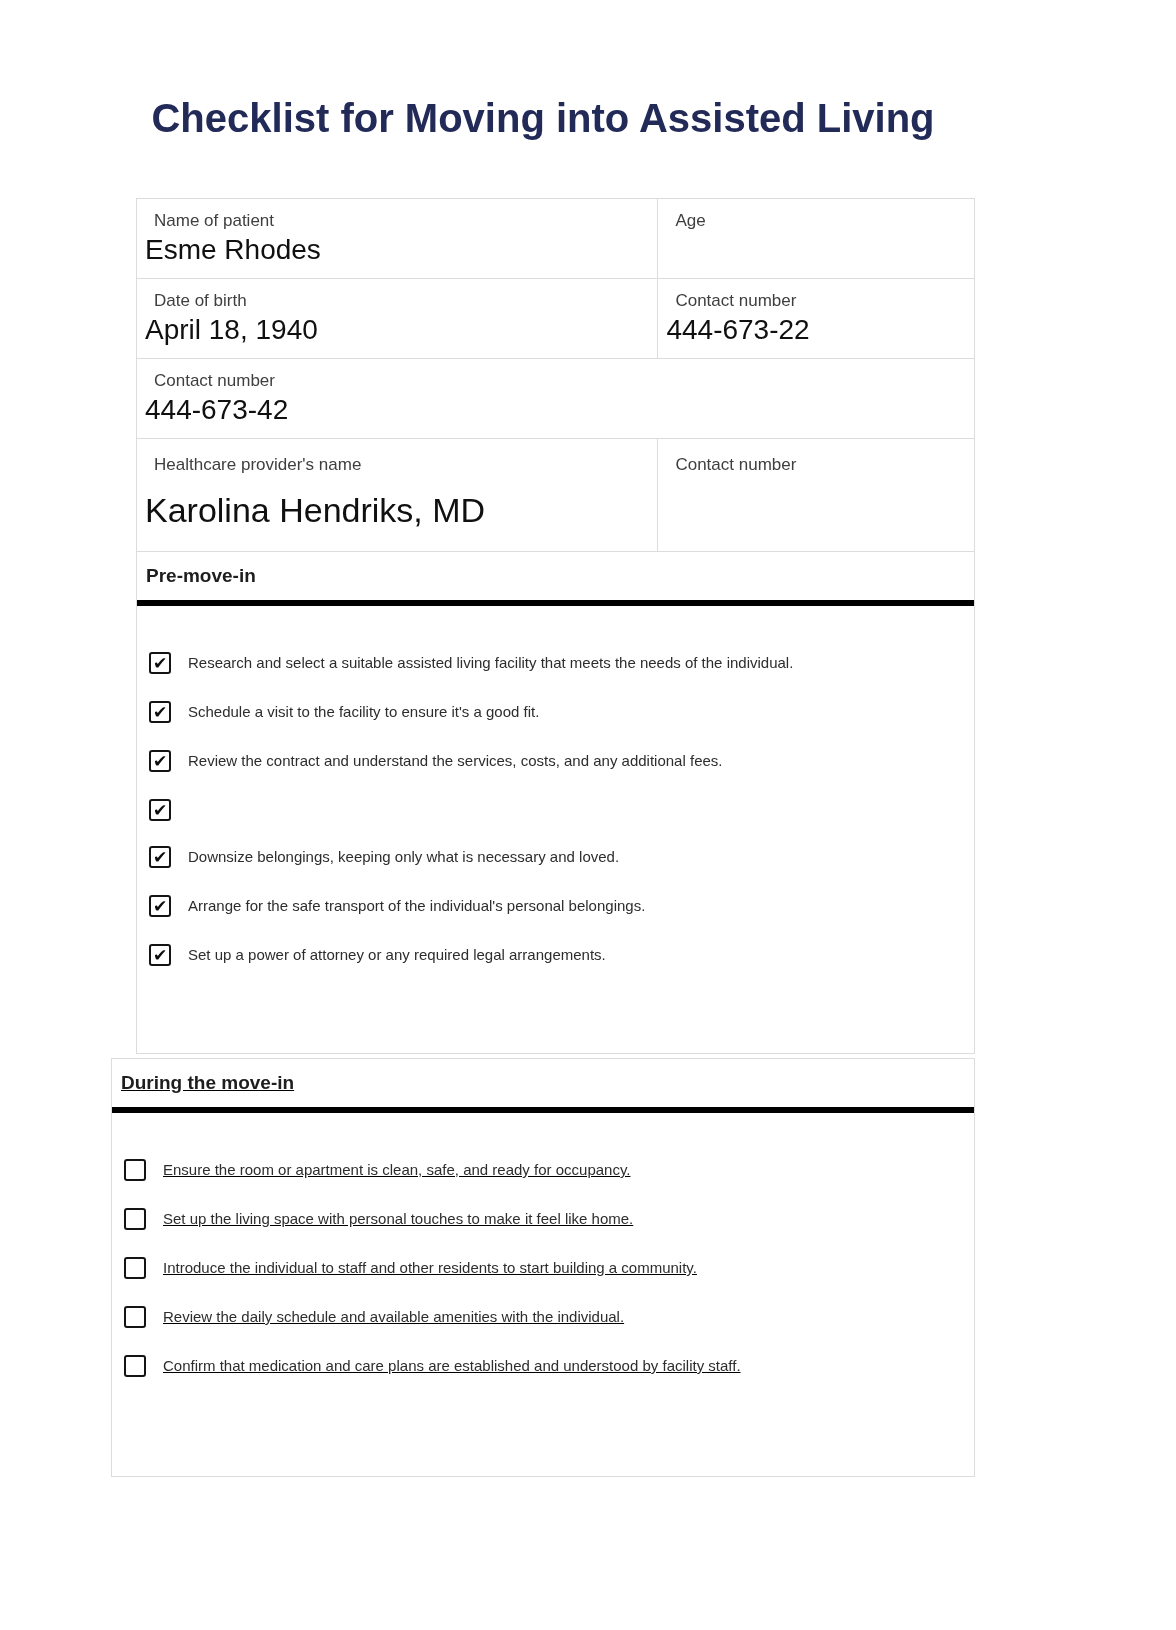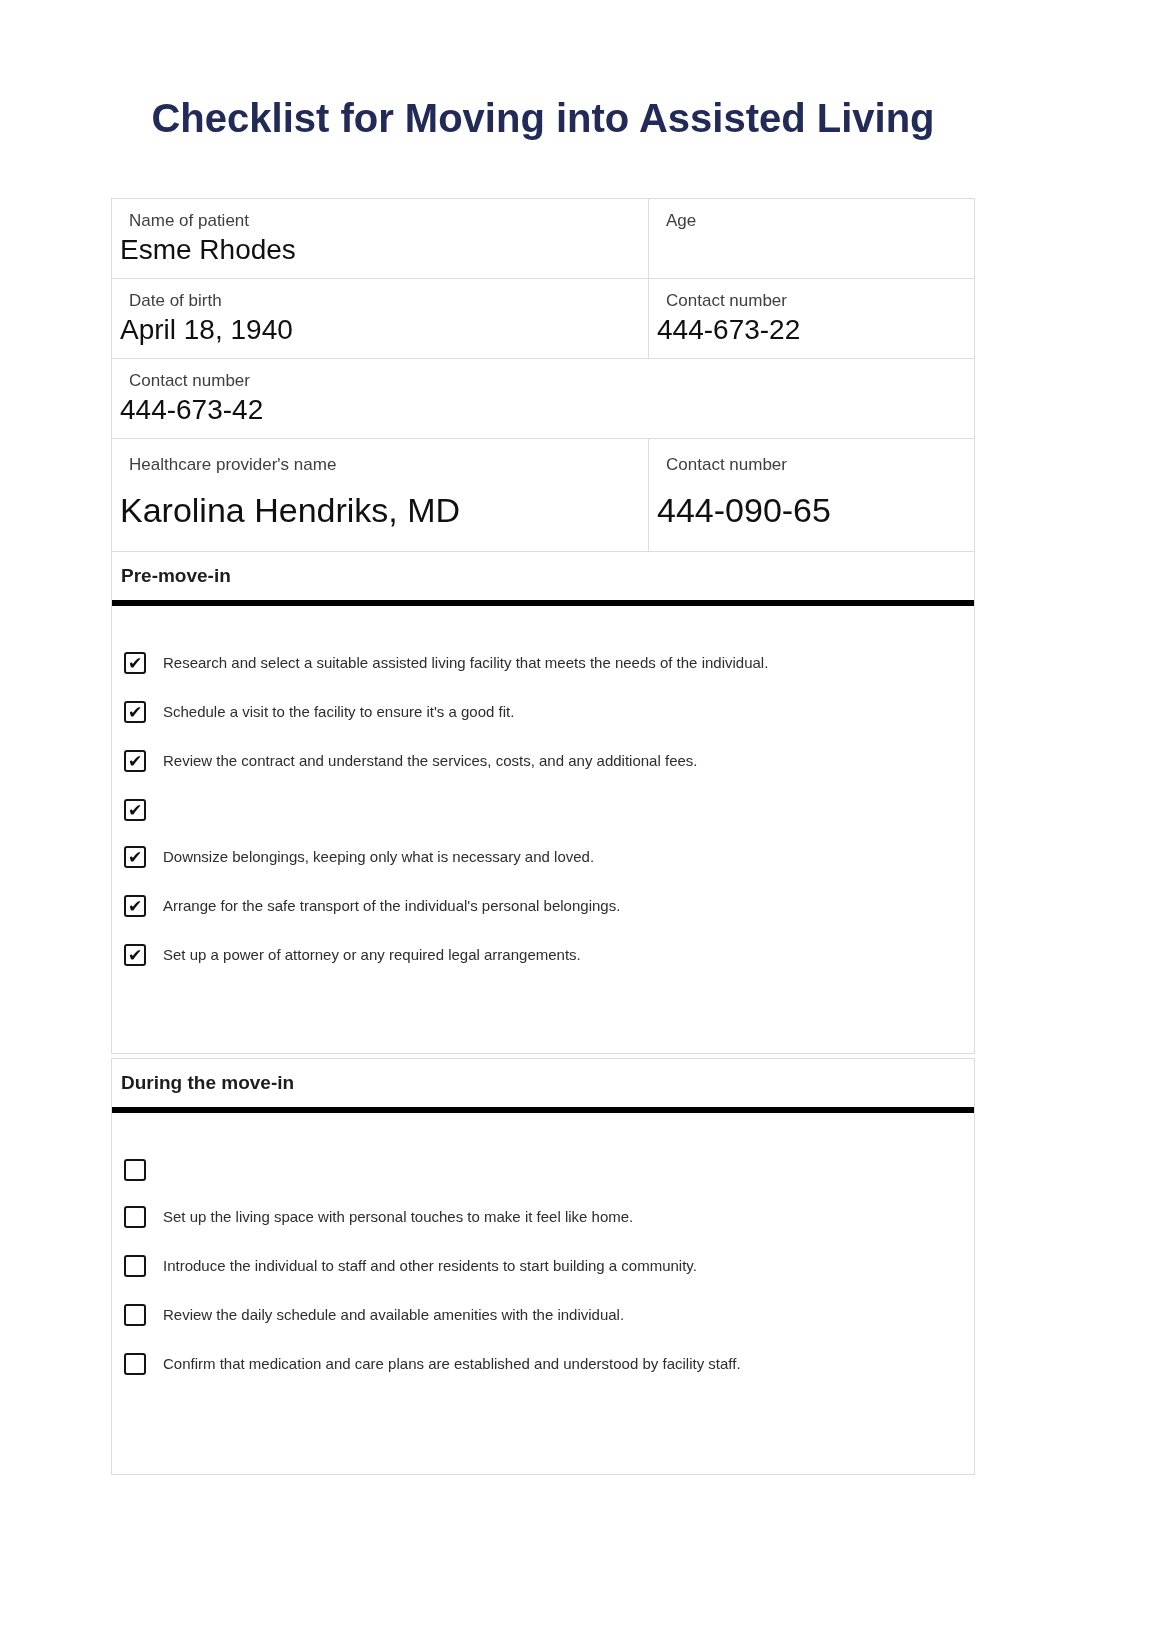--- a/index.html
+++ b/index.html
@@ -21,25 +21,27 @@
     text-align: center;
     font-size: 40px;
     font-weight: bold;
     color: #222a58;
     letter-spacing: 0px;
   }
   .tbl {
     margin-top: 57px;
     border: 1px solid #dcdcdc;
     background: #ffffff;
+    margin-left: 25px;
   }
   .tbl2 {
     margin-top: 4px;
     border: 1px solid #dcdcdc;
     background: #ffffff;
+    text-decoration: underline;
   }
   .info-row {
     display: flex;
     border-bottom: 1px solid #dcdcdc;
   }
   .cell {
     padding: 10px 10px 12px 8px;
     min-height: 71px;
   }
   .cell.left  { width: 62.3%; border-right: 1px solid #dcdcdc; }
@@ -137,21 +139,20 @@
       </div>
     </div>
 
     <div class="info-row big">
       <div class="cell left">
         <span class="field-label">Healthcare provider's name</span>
         <span class="field-value">Karolina Hendriks, MD</span>
       </div>
       <div class="cell right">
         <span class="field-label">Contact number</span>
-        <span class="field-value">444-090-65</span>
       </div>
     </div>
 
     <div class="section-header">Pre-move-in</div>
 
     <div class="items-block">
       <div class="check-item">
         <span class="checkbox checked">✔</span>
         <span class="item-text">Research and select a suitable assisted living facility that meets the needs of the individual.</span>
       </div>
@@ -180,20 +181,21 @@
       </div>
     </div>
   </div>
 
   <div class="tbl2">
     <div class="section-header">During the move-in</div>
 
     <div class="items-block">
       <div class="check-item">
         <span class="checkbox"></span>
+        <span class="item-text">Ensure the room or apartment is clean, safe, and ready for occupancy.</span>
       </div>
       <div class="check-item">
         <span class="checkbox"></span>
         <span class="item-text">Set up the living space with personal touches to make it feel like home.</span>
       </div>
       <div class="check-item">
         <span class="checkbox"></span>
         <span class="item-text">Introduce the individual to staff and other residents to start building a community.</span>
       </div>
       <div class="check-item">

